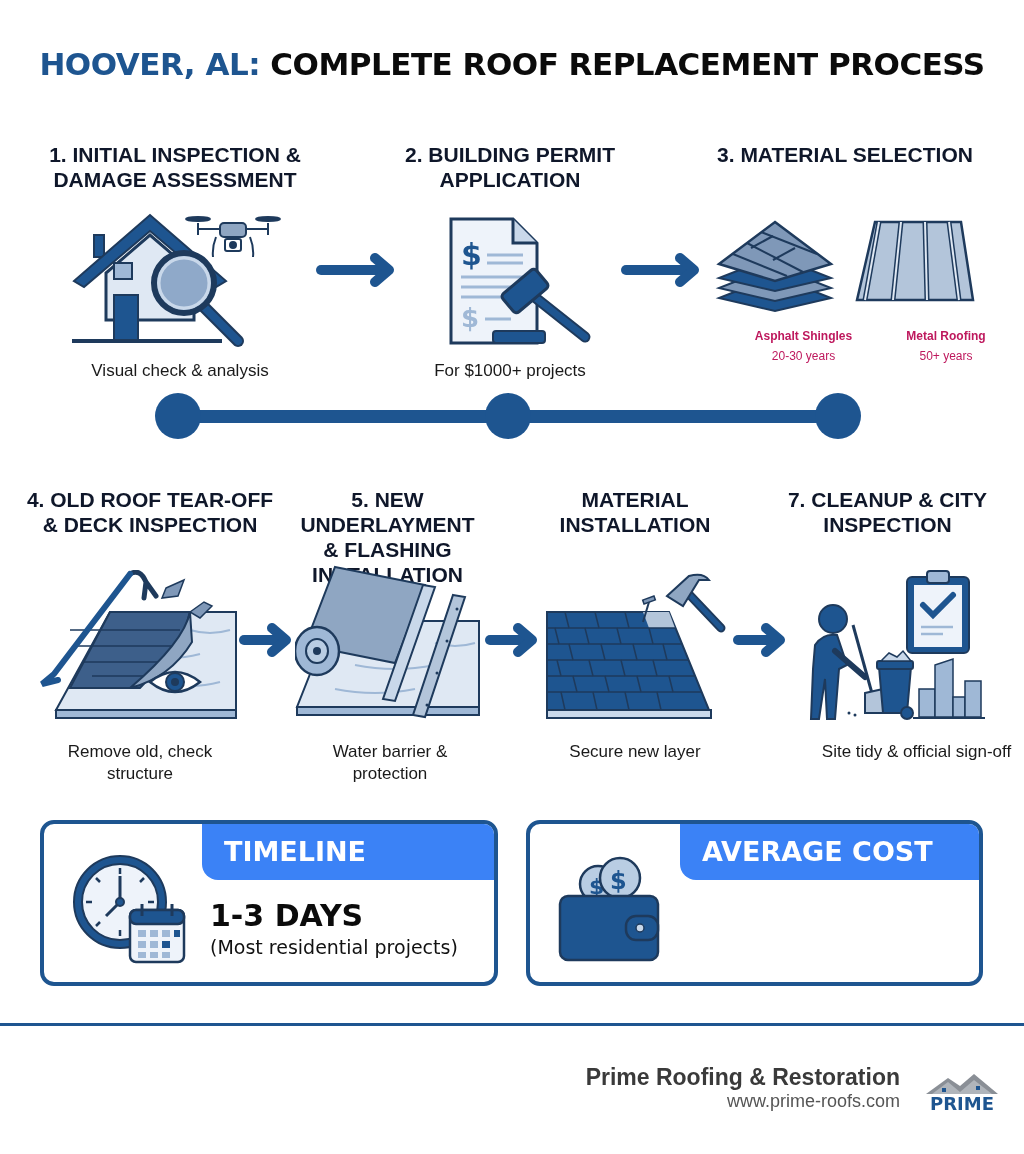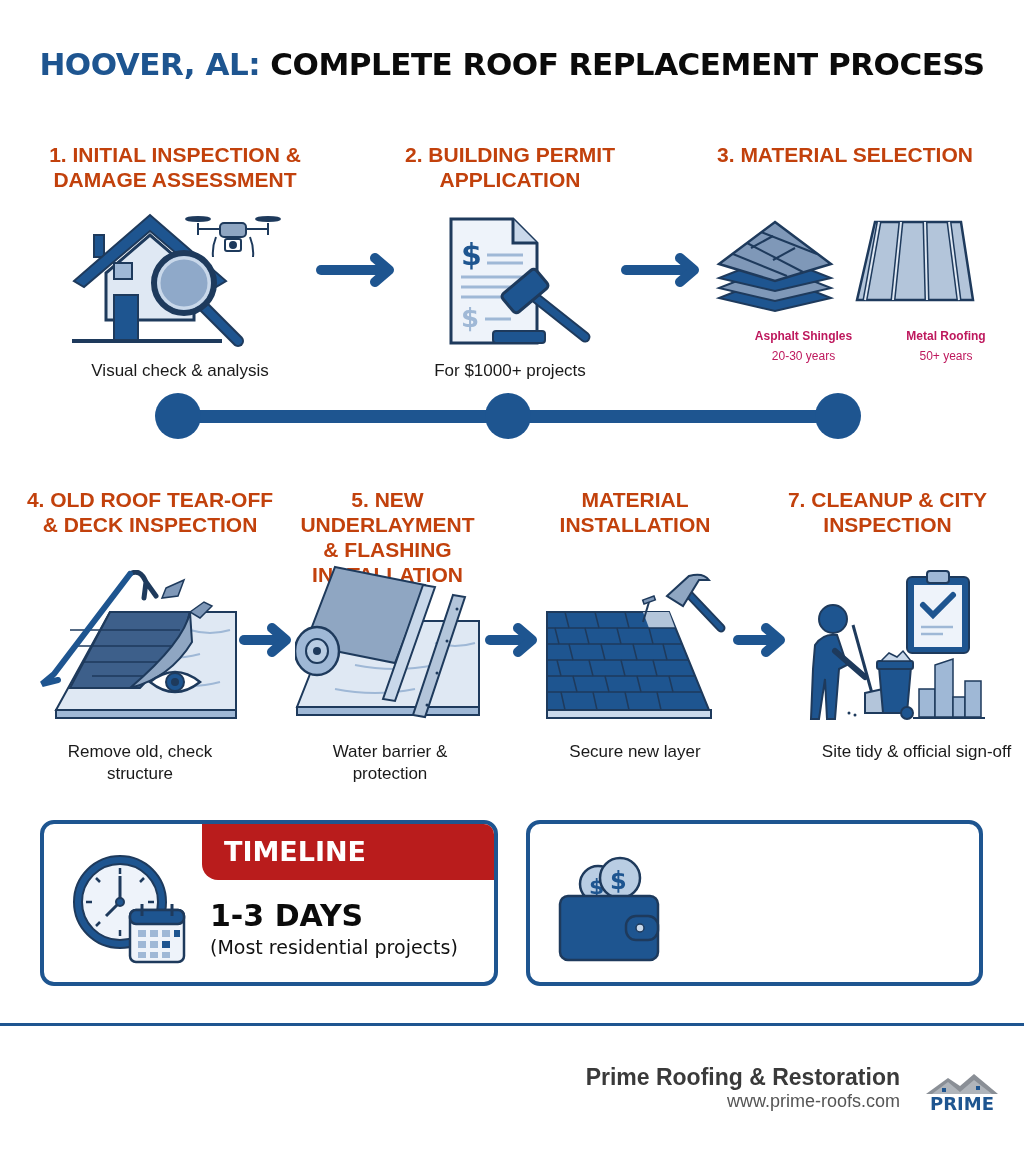--- a/index.html
+++ b/index.html
@@ -5,33 +5,33 @@
   * { box-sizing: border-box; margin: 0; padding: 0; }
   html, body { width: 1024px; height: 1154px; background: #ffffff; overflow: hidden; }
   body { font-family: "Liberation Sans", sans-serif; color: #111; position: relative; }
 
   .title { position: absolute; top: 46px; left: 0; width: 1024px; text-align: center;
     font-family: "DejaVu Sans", sans-serif; font-weight: bold; font-size: 31px; letter-spacing: -0.5px; }
   .title .accent { color: #1e5590; }
   .title .rest { color: #0b0b0b; }
 
   .step-title { position: absolute; text-align: center; font-family: "Liberation Sans", sans-serif;
-    font-weight: bold; font-size: 21px; line-height: 25px; color: #c2410c; }
+    font-weight: bold; font-size: 21px; line-height: 25px; color: #0f172a; }
   .caption { position: absolute; text-align: center; font-size: 17px; line-height: 22px; color: #1a1a1a; }
   .sub-label { position: absolute; text-align: center; font-size: 12px; line-height: 20px; color: #be185d; margin-left: 31px; }
   .sub-label b { display: block; font-weight: bold; }
 
   .icon { position: absolute; }
   .arrow { position: absolute; }
 
   .timeline-bar { position: absolute; left: 178px; top: 410px; width: 660px; height: 13px; background: #1e5590; border-radius: 6px; }
   .dot { position: absolute; width: 46px; height: 46px; border-radius: 50%; background: #1e5590; top: 393px; }
 
   .card { position: absolute; top: 820px; height: 166px; border: 4px solid #1e5590; border-radius: 14px; background: #fff; overflow: hidden; }
-  .card-head { position: absolute; top: 0; right: 0; height: 56px; background: #b91c1c; border-bottom-left-radius: 16px;
+  .card-head { position: absolute; top: 0; right: 0; height: 56px; background: #3b82f6; border-bottom-left-radius: 16px;
     color: #fff; font-family: "DejaVu Sans", sans-serif; font-weight: bold; font-size: 27px; line-height: 56px; padding-left: 22px; }
   .card-value { position: absolute; font-family: "DejaVu Sans", sans-serif; font-weight: bold; color: #0b0b0b; }
   .card-note { position: absolute; font-family: "DejaVu Sans", sans-serif; font-size: 19px; color: #111; }
 
   .footer-rule { position: absolute; left: 0; top: 1023px; width: 1024px; height: 3px; background: #1e5590; }
   .brand-name { position: absolute; right: 124px; top: 1064px; font-weight: bold; font-size: 23px; color: #3a3a3a; }
   .brand-url { position: absolute; right: 124px; top: 1091px; font-size: 18px; color: #555; }
   .brand-logo { position: absolute; left: 920px; top: 1070px; }
 </style>
 </head>
@@ -295,20 +295,21 @@
         <rect x="92" y="98" width="8" height="6"></rect>
       </g>
     <rect x="104" y="76" width="6" height="7" fill="#1e5590"></rect>
       <rect x="92" y="87" width="8" height="7" fill="#1e5590"></rect>
   </svg>
   <div class="card-value" style="left:166px;top:74px;font-size:30px;">1-3 DAYS</div>
   <div class="card-note" style="left:166px;top:112px;">(Most residential projects)</div>
 </div>
 
 <div class="card" style="left:526px;width:457px;">
+  <div class="card-head" style="left:150px;">AVERAGE COST</div>
   <svg class="icon" style="left:26px;top:30px;" width="110" height="110" viewBox="0 0 110 110">
     <circle cx="42" cy="30" r="18" fill="#b9cde3" stroke="#1e3a5c" stroke-width="2.5"></circle>
     <text x="33" y="40" font-family="DejaVu Sans, sans-serif" font-weight="bold" font-size="22" fill="#1e5590">$</text>
     <circle cx="64" cy="24" r="20" fill="#b9cde3" stroke="#1e3a5c" stroke-width="2.5"></circle>
     <text x="54" y="35" font-family="DejaVu Sans, sans-serif" font-weight="bold" font-size="24" fill="#1e5590">$</text>
     <rect x="4" y="42" width="98" height="64" rx="8" fill="#1e5590" stroke="#1e3a5c" stroke-width="2.5"></rect>
     <rect x="70" y="62" width="32" height="24" rx="10" fill="#1e5590" stroke="#1e3a5c" stroke-width="2.5"></rect>
     <circle cx="84" cy="74" r="4" fill="#c9d8ea" stroke="#1e3a5c" stroke-width="1.5"></circle>
   </svg>
 </div>

